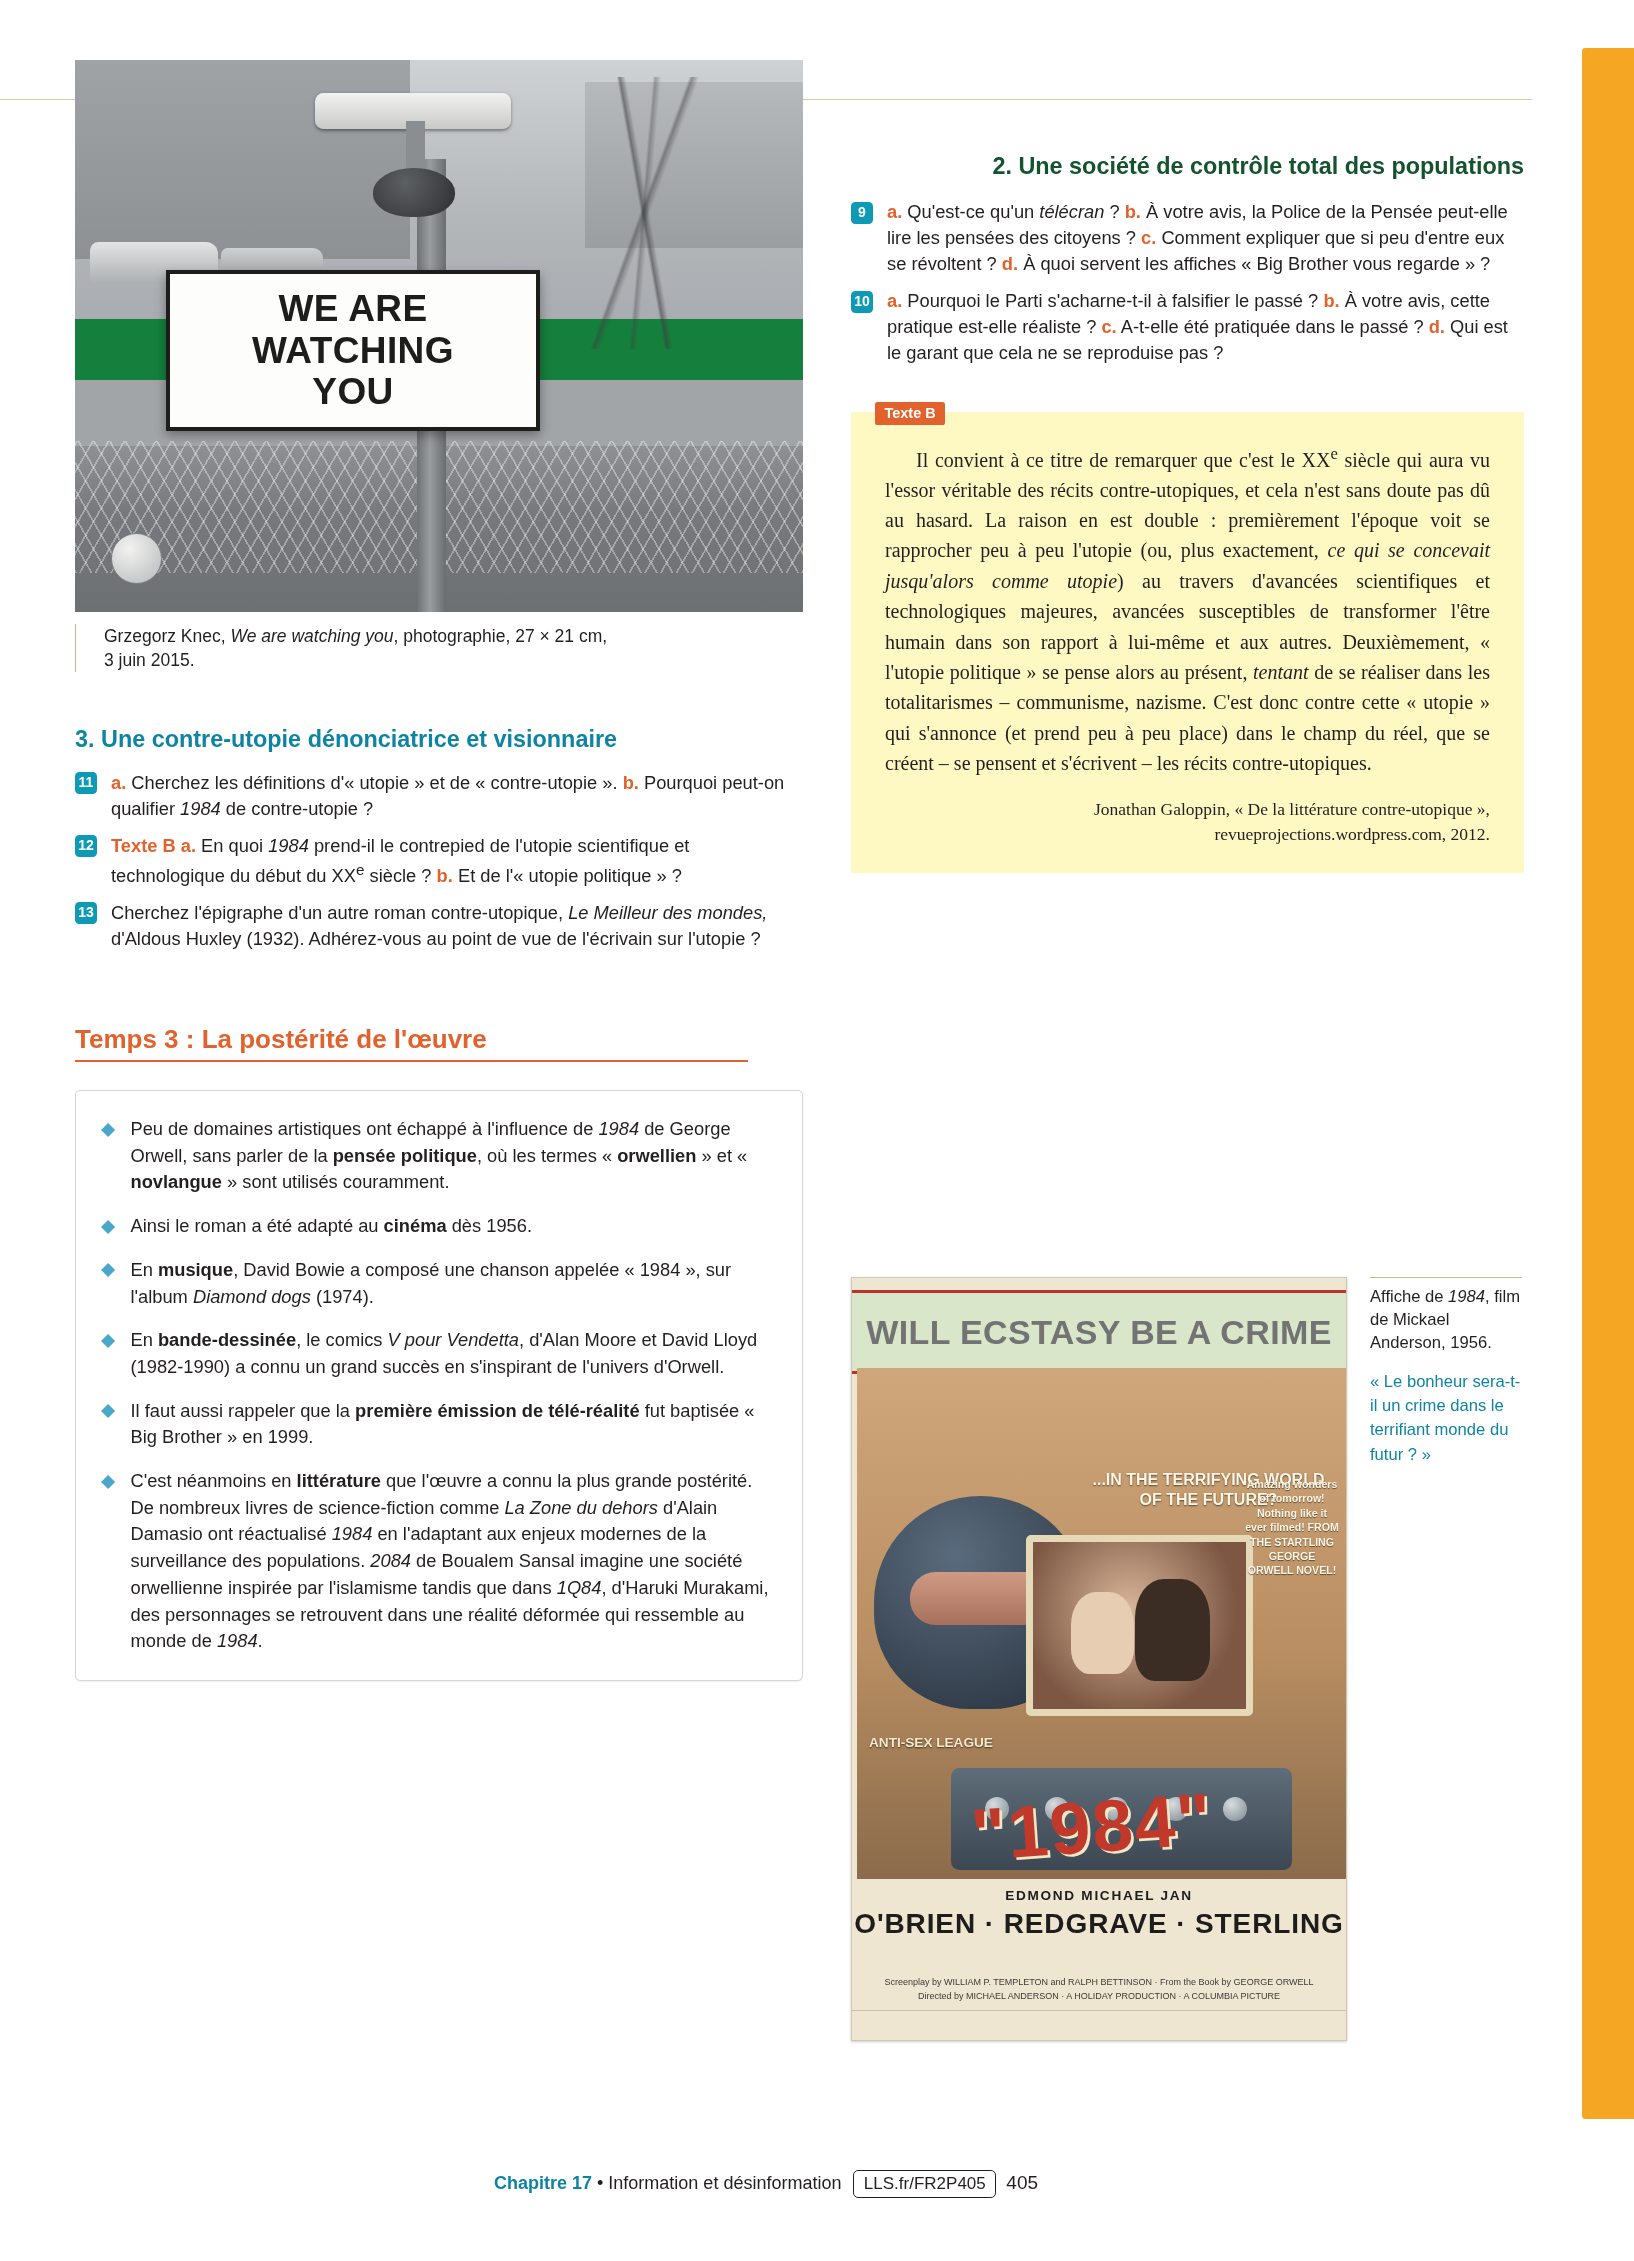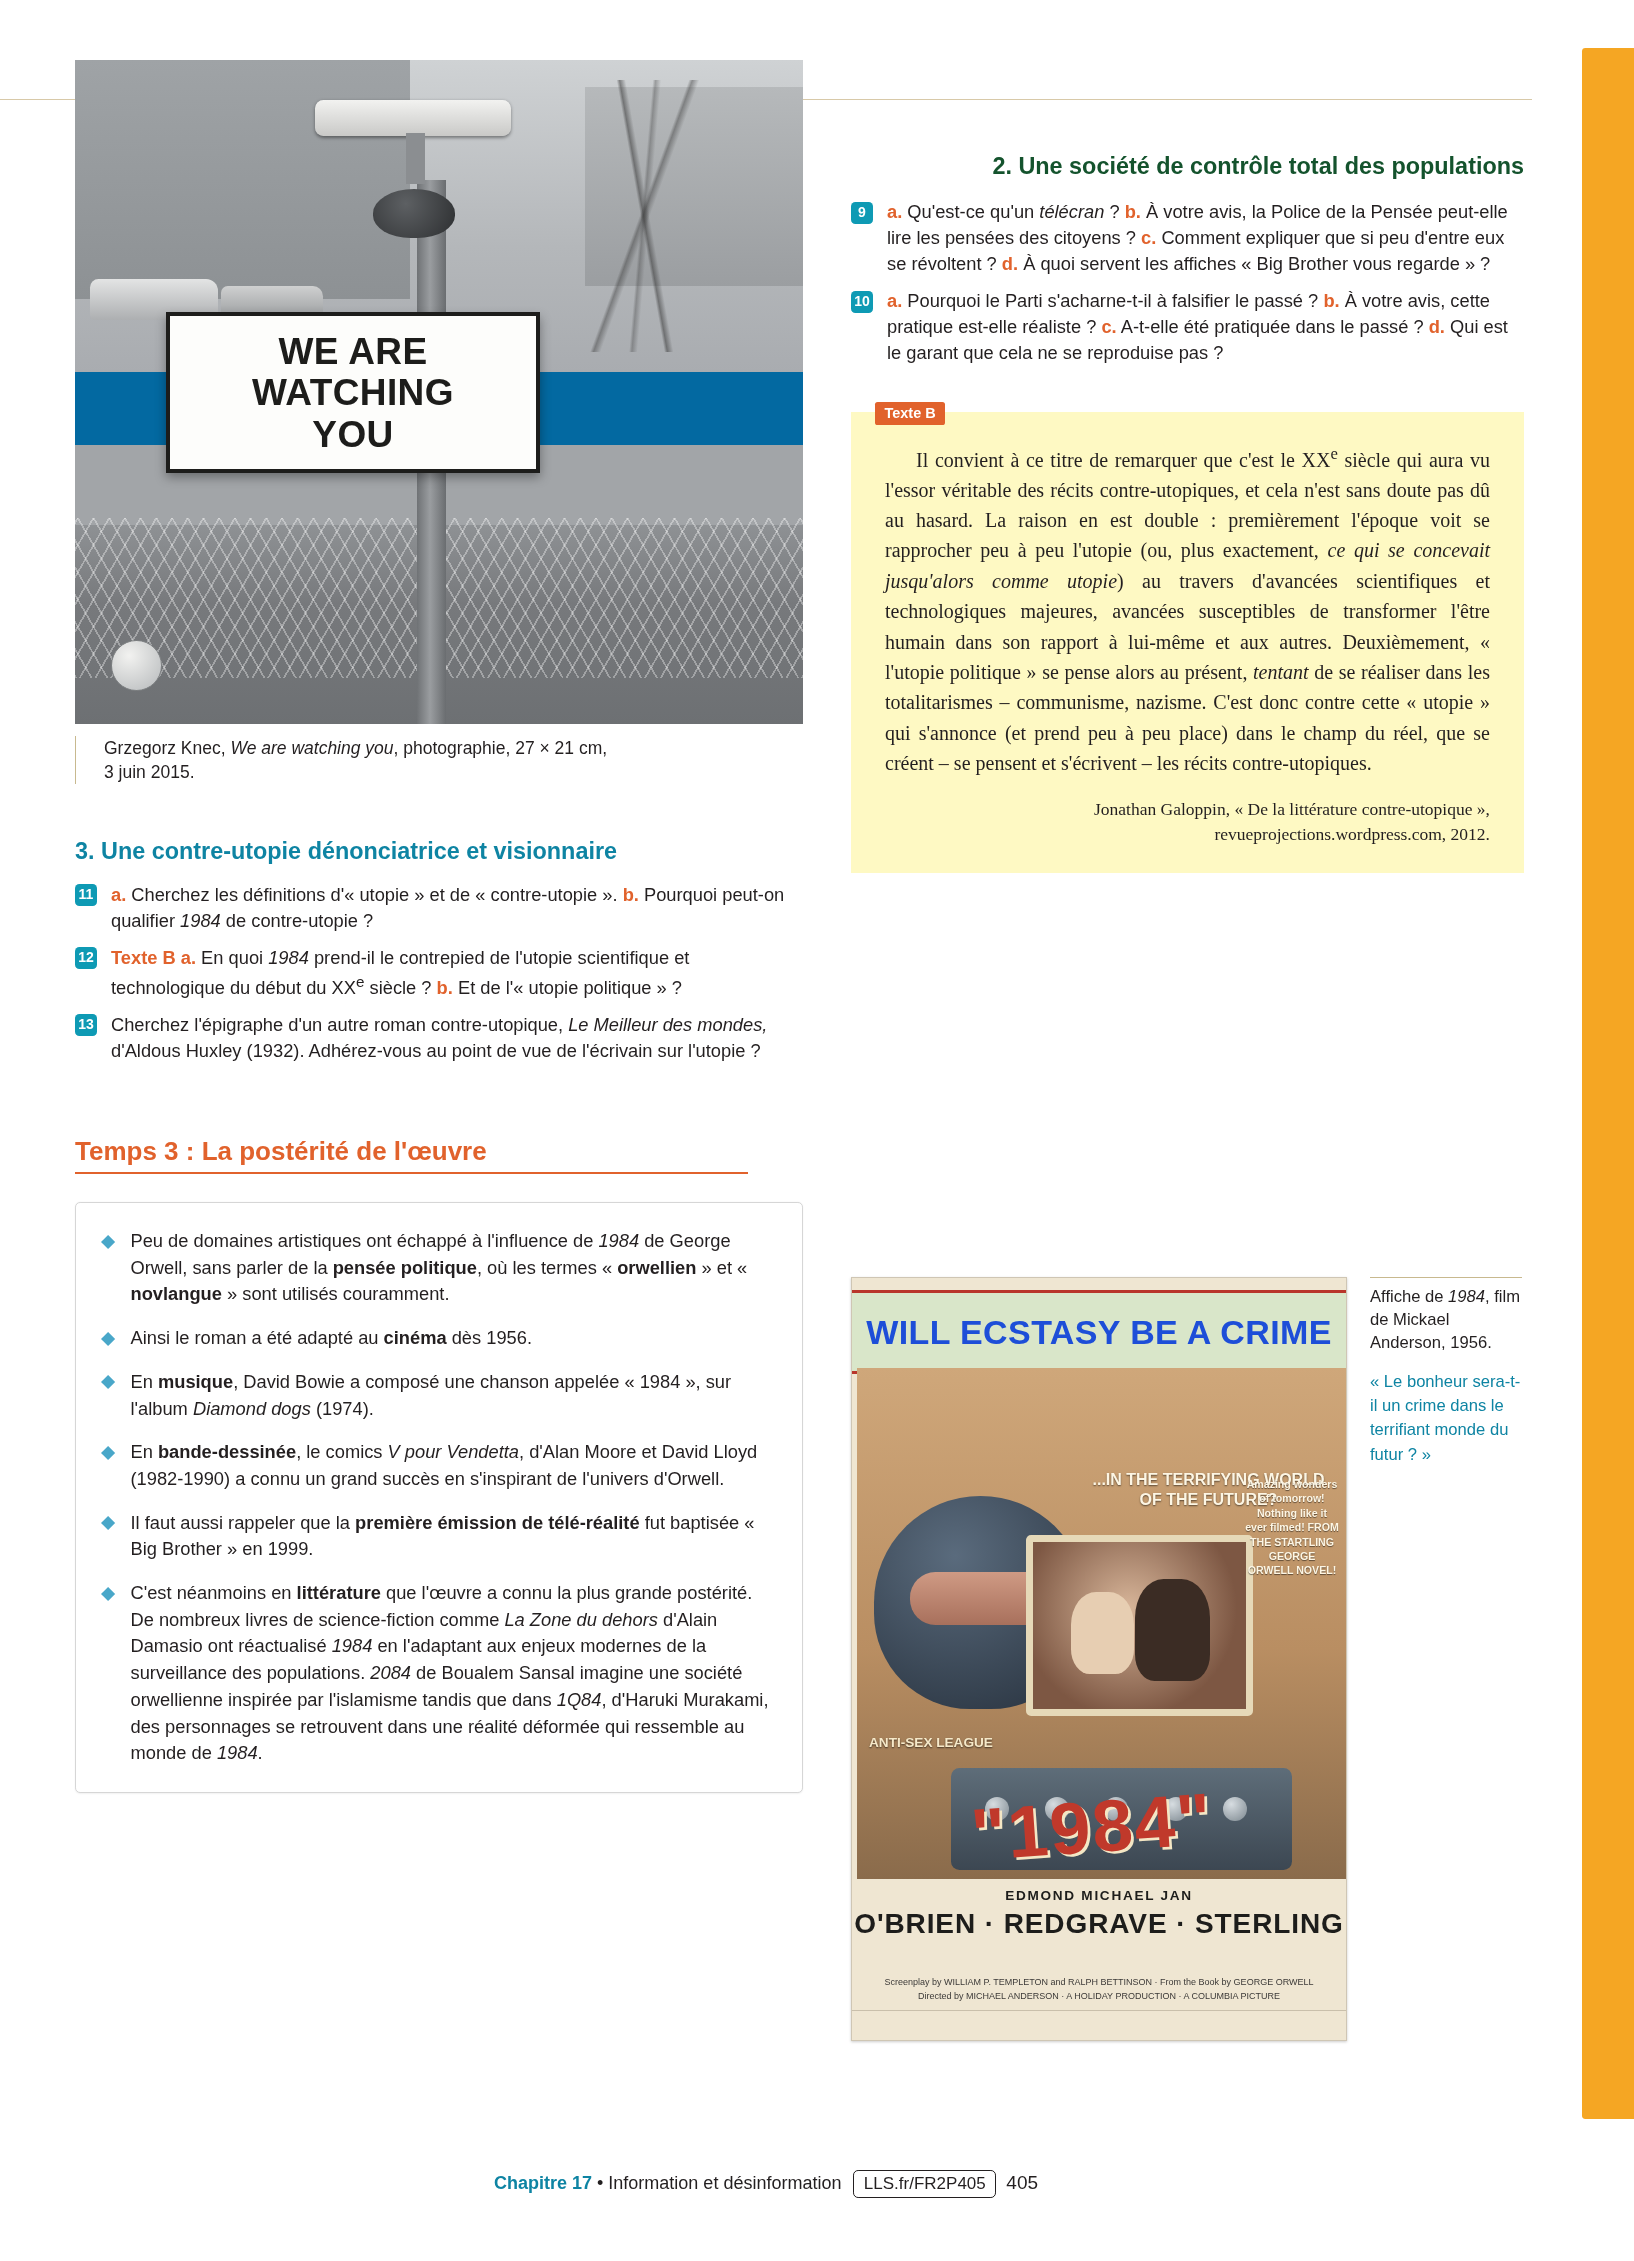--- a/index.html
+++ b/index.html
@@ -51,22 +51,22 @@
     position: absolute;
     left: 851px;
     top: 153px;
     width: 673px;
   }
 
   
   .photo-frame {
     position: relative;
     width: 728px;
-    height: 664px;
-    background: #0369a1;
+    height: 552px;
+    background: #15803d;
     overflow: hidden;
   }
   .ph-sky {
     position: absolute;
     left: 0; top: 0; width: 100%; height: 47%;
     background: linear-gradient(180deg, #cfd2d4 0%, #b4b7ba 60%, #a9acb0 100%);
   }
   .ph-building {
     position: absolute;
     left: 0; top: 0; width: 46%; height: 36%;
@@ -344,21 +344,21 @@
   }
   .po-top {
     position: absolute;
     left: 0; top: 12px; width: 100%; height: 78px;
     background: #d9e6c9;
     border-top: 3.4px solid #b9352b;
     border-bottom: 3.4px solid #b9352b;
     display: flex; align-items: center; justify-content: center;
   }
   .po-title {
-    color: #1d4ed8;
+    color: #737373;
     font-family: "Liberation Sans", sans-serif;
     font-weight: bold;
     font-size: 34px;
     letter-spacing: 0.4px;
   }
   .po-mid {
     position: absolute;
     left: 5px; top: 90px; width: 100%; height: 511px;
     background: linear-gradient(180deg,#cfa77a 0%, #b98e62 55%, #8a6b4b 100%);
   }

